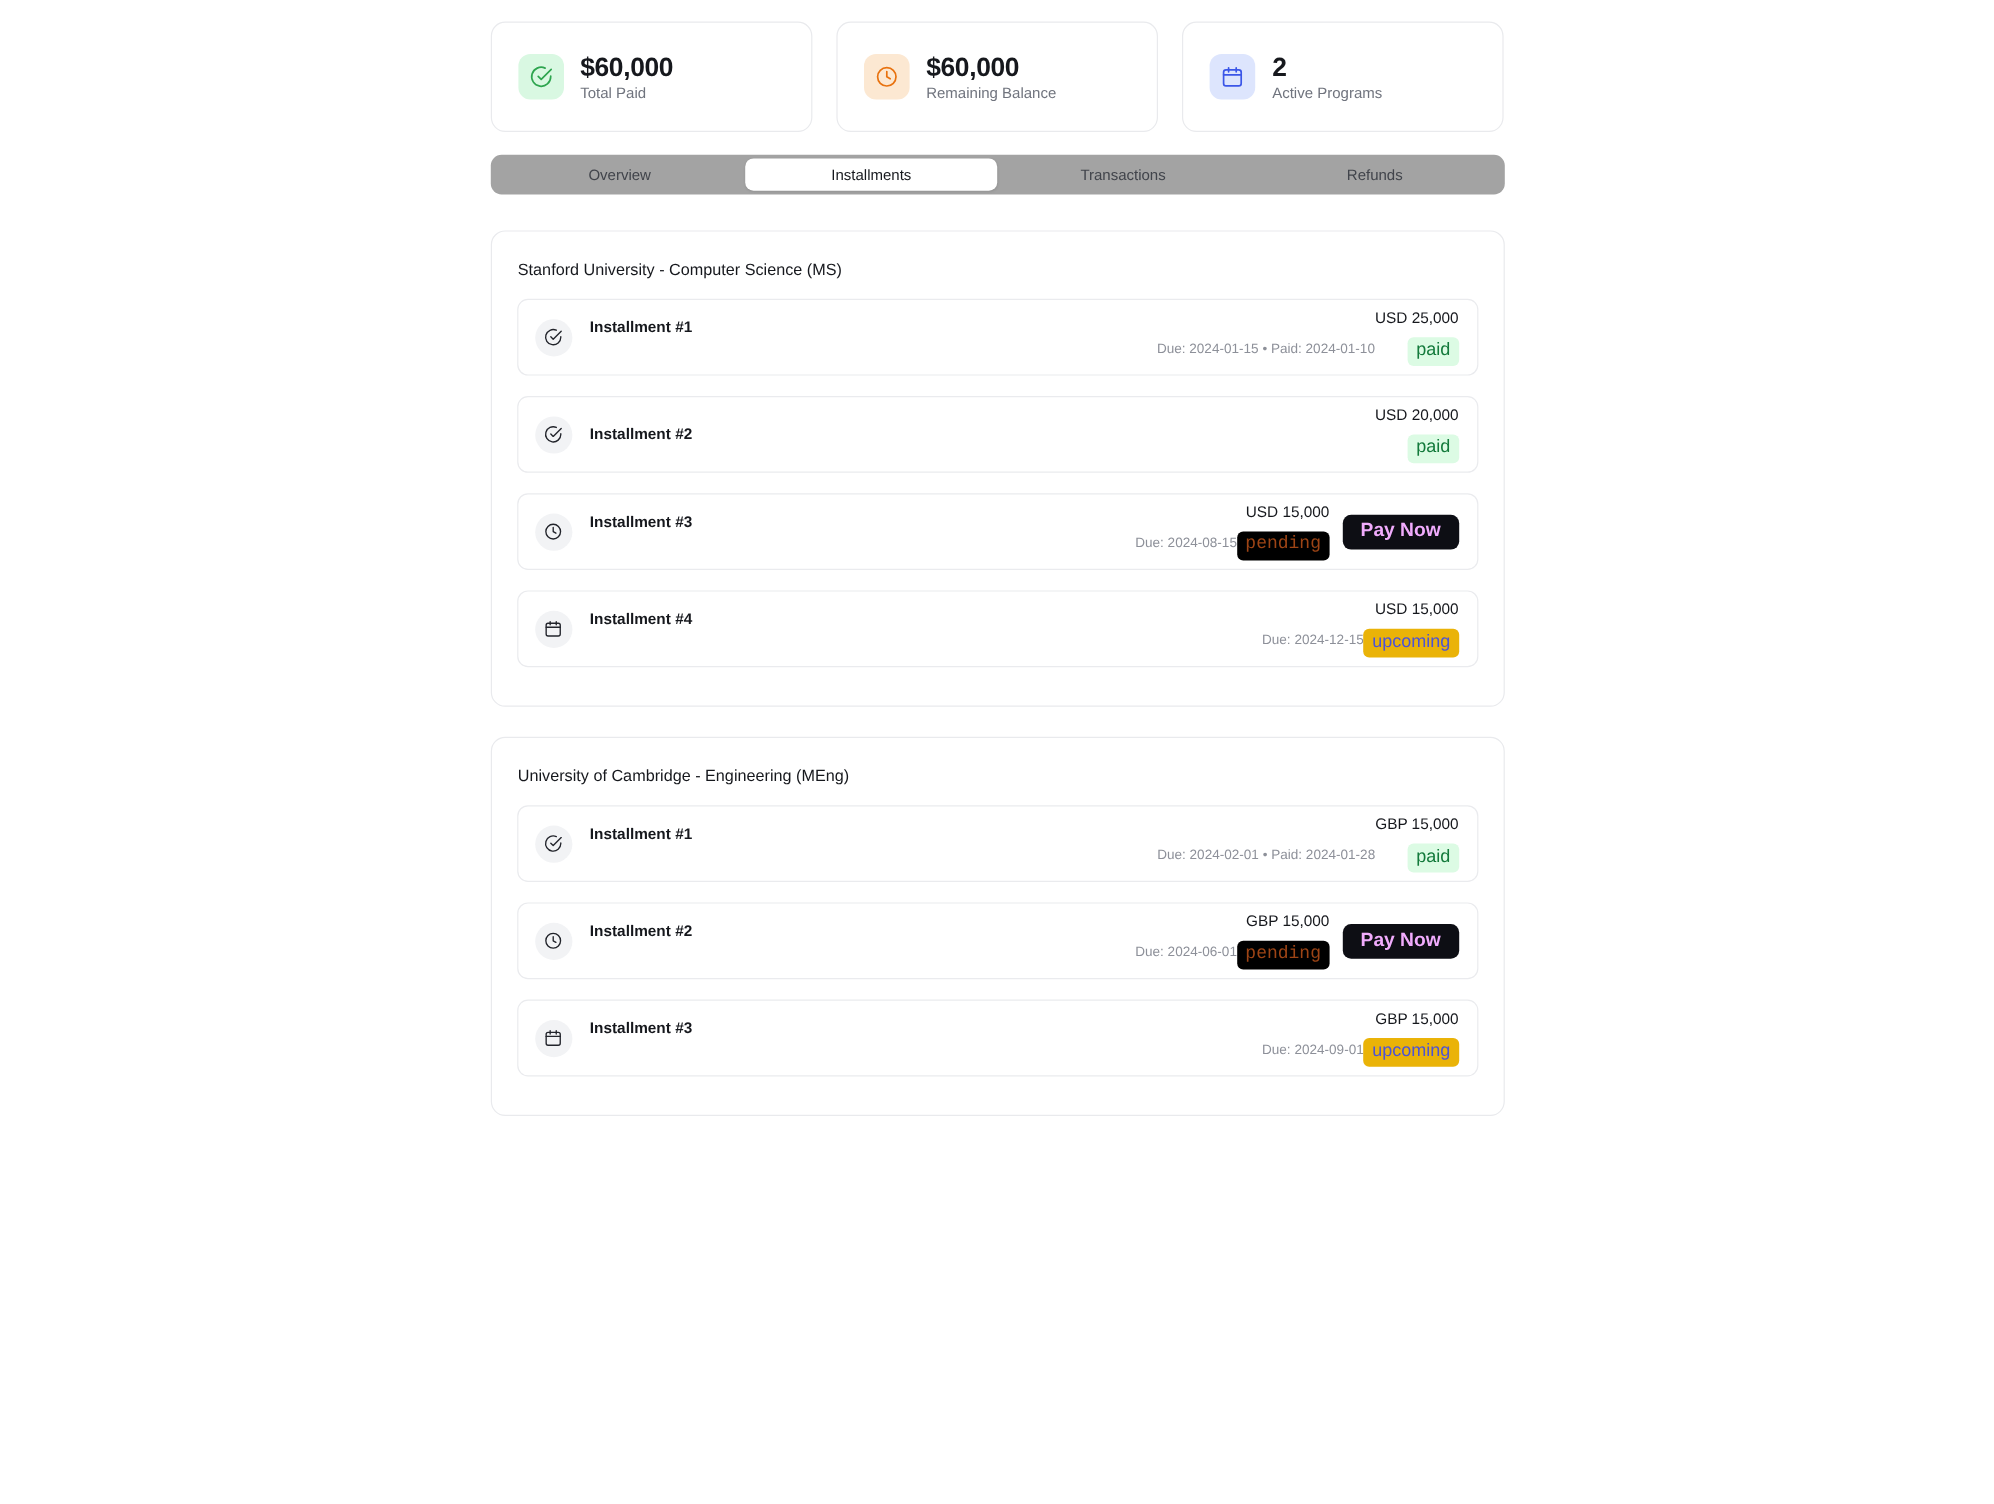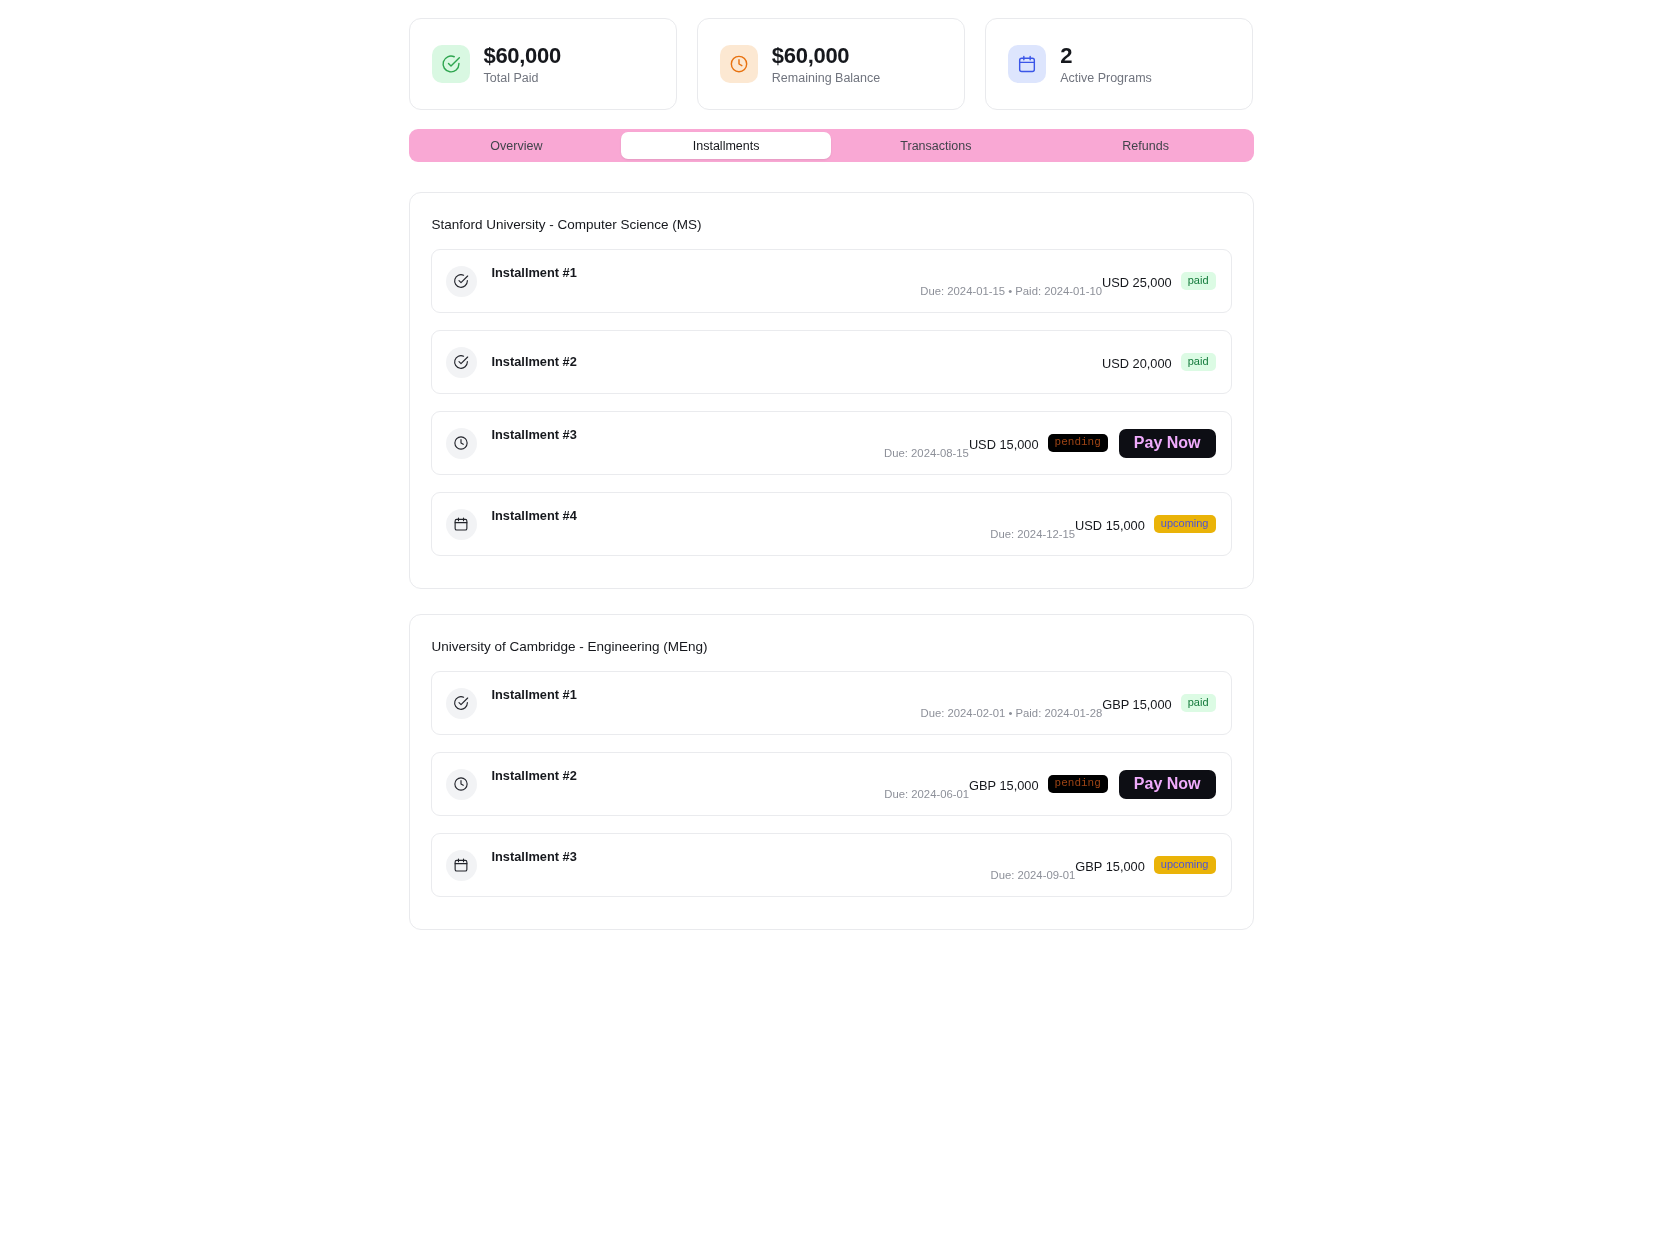--- a/index.html
+++ b/index.html
@@ -56,21 +56,21 @@
     letter-spacing: -0.3px;
   }
   .stat-label {
     font-size: 12.5px;
     color: #70747e;
     margin-top: 3px;
   }
 
   
   .tabs {
-    background: #f9a8d4;
+    background: #a3a3a3;
     border-radius: 9px;
     height: 33px;
     display: flex;
     align-items: center;
     padding: 3px;
     margin-bottom: 30px;
   }
   .tab {
     flex: 1;
     height: 27px;
@@ -141,31 +141,31 @@
     text-align: right;
   }
   .row-right {
     display: flex;
     align-items: center;
     gap: 11px;
     flex: 0 0 auto;
   }
   .amount-block {
     display: flex;
-    flex-direction: row;
+    flex-direction: column;
     align-items: flex-end;
     gap: 9px;
   }
   .amount {
     font-size: 12.8px;
     color: #16181d;
     white-space: nowrap;
   }
   .badge {
-    font-size: 11px;
+    font-size: 15px;
     padding: 2px 7px 3px 7px;
     border-radius: 5px;
     line-height: 1.25;
     white-space: nowrap;
   }
   .badge-paid { background: #dcfbe4; color: #137a3b; }
   .badge-pending { background: #000000; color: #9d4415; font-family: Liberation Mono, monospace; }
   .badge-upcoming { background: #eab308; color: #4c53d6; }
 
   .pay-btn {

